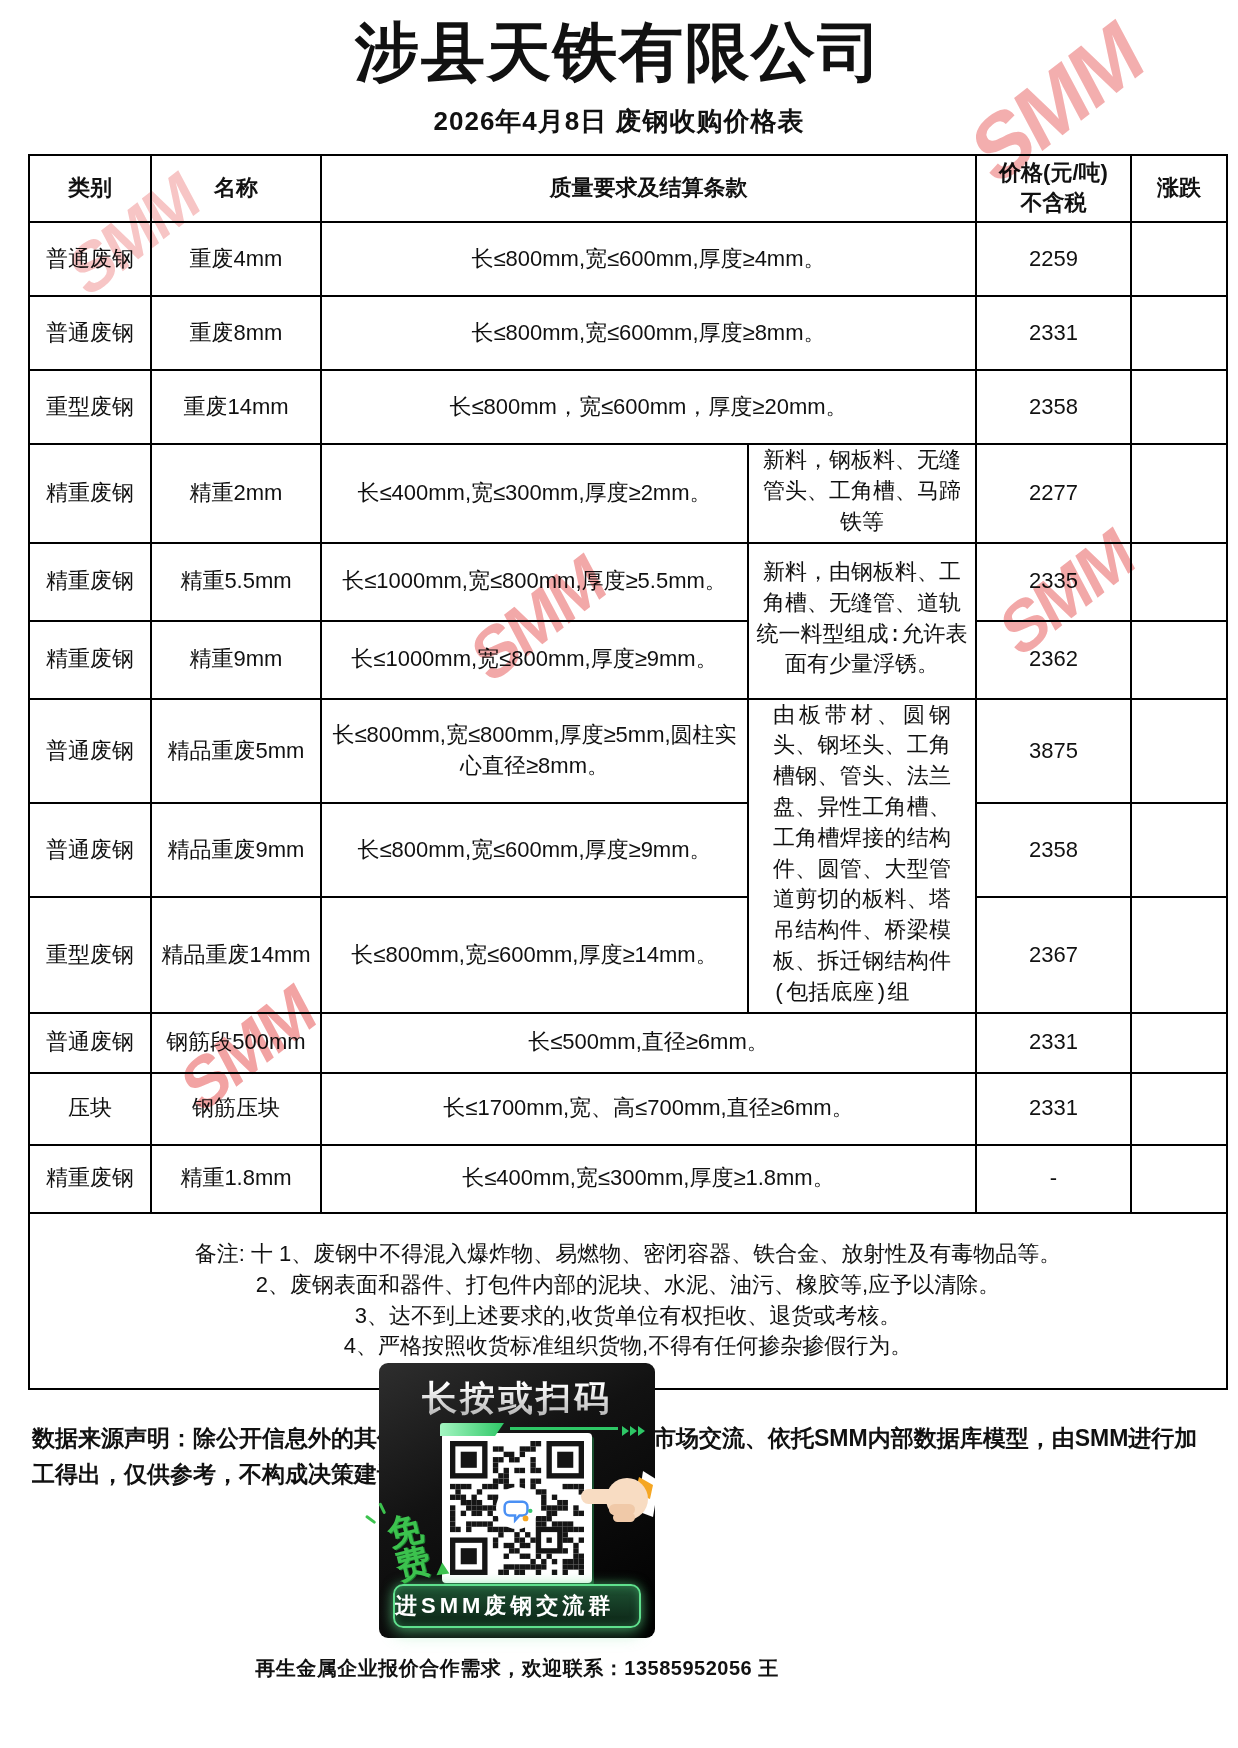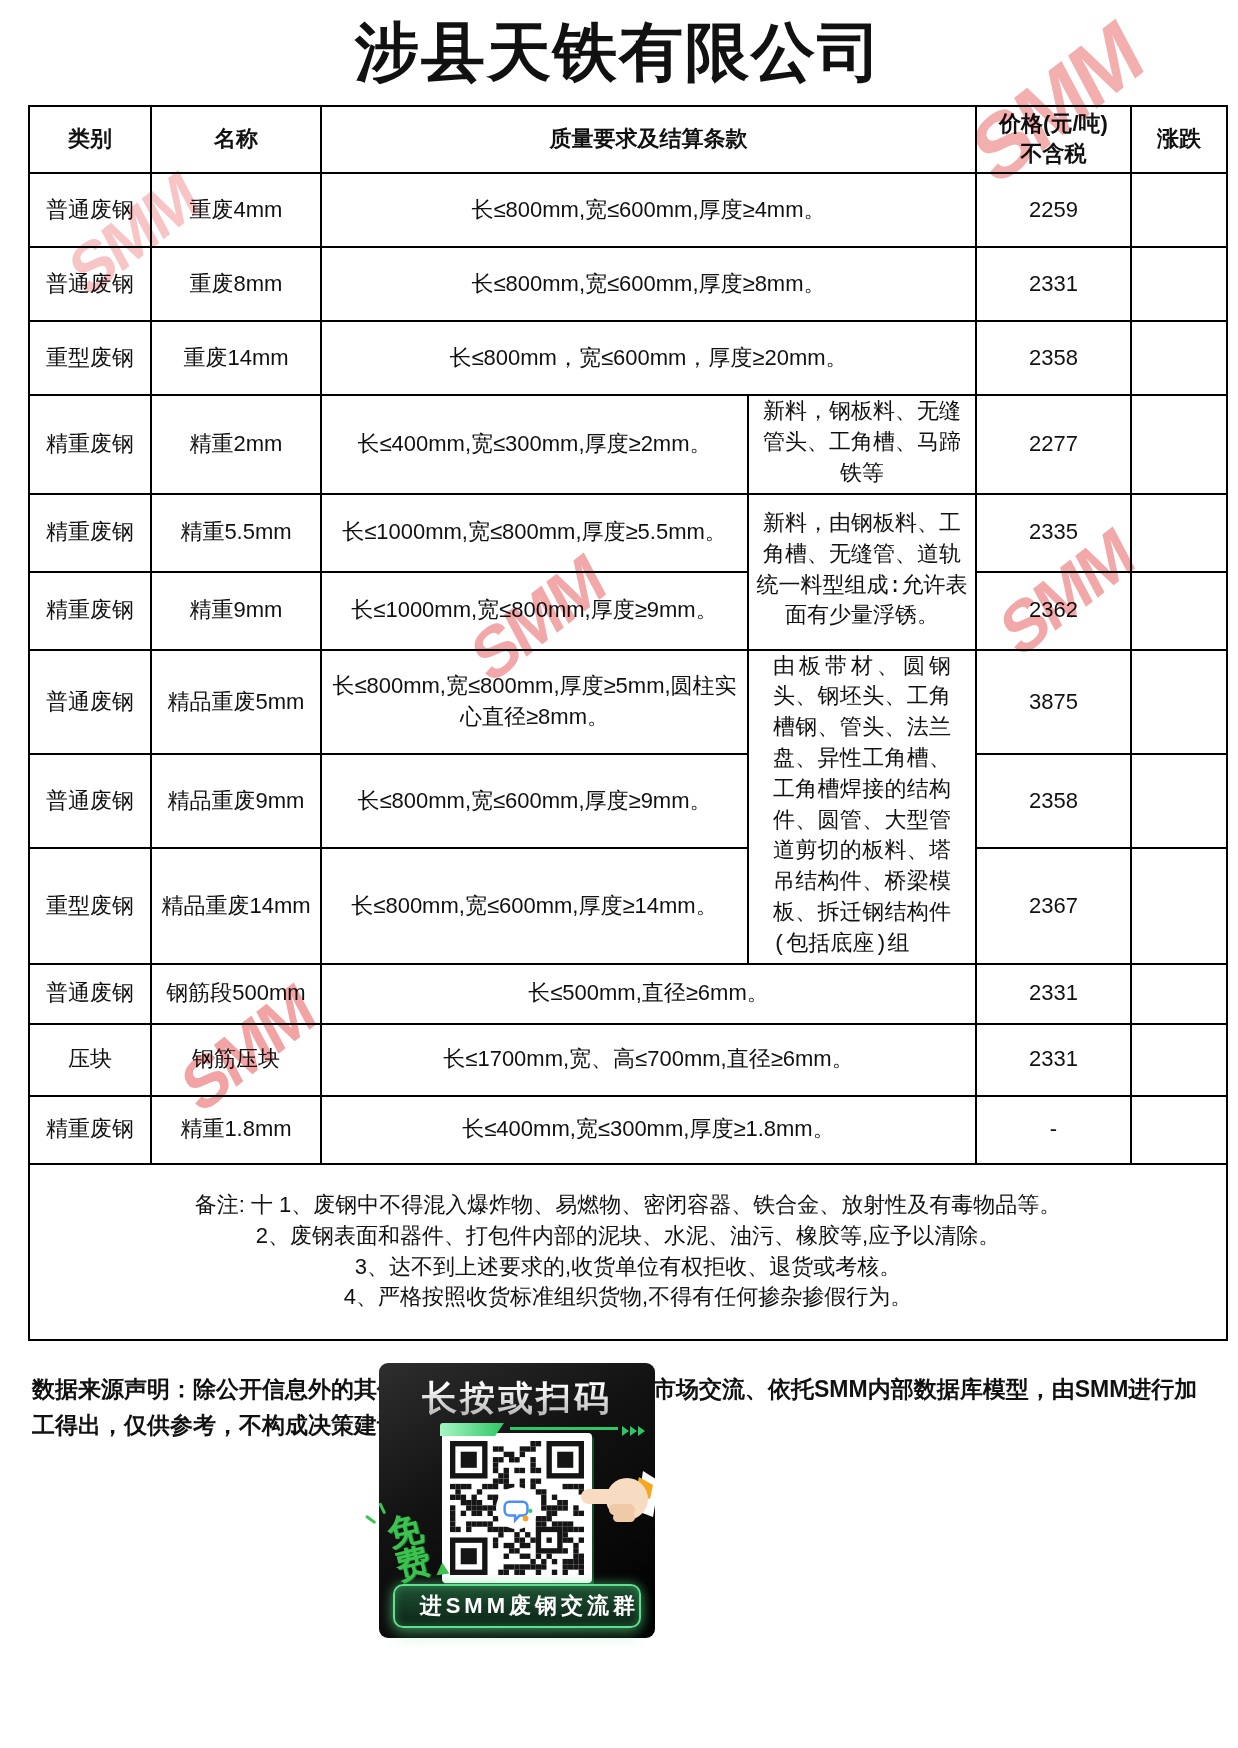--- a/index.html
+++ b/index.html
@@ -169,21 +169,21 @@
   .hand{position:absolute;right:-8px;top:92px;width:84px;height:84px;z-index:4;}
   .join-btn{
     position:absolute;left:14px;right:14px;bottom:10px;
     height:44px;
     box-sizing:border-box;
     border:2px solid #5fe08d;
     border-radius:10px;
     background:linear-gradient(180deg,#1e5233 0%,#0c2416 100%);
     color:#fff;
     font-size:22px;font-weight:700;letter-spacing:4px;
-    text-align:right;line-height:40px;
+    text-align:left;line-height:40px;
     box-shadow:0 0 12px rgba(95,224,141,.55),0 8px 16px rgba(95,224,141,.28),inset 0 0 8px rgba(95,224,141,.35);
     white-space:nowrap;
   }
   
   .footer{
     position:absolute;top:1655px;left:0;
     width:1034px;
     text-align:center;
     font-size:20px;font-weight:600;
     letter-spacing:.5px;
@@ -194,20 +194,21 @@
 
 <div class="page">
 
   <div class="wm wm1">SMM</div>
   <div class="wm wm2">SMM</div>
   <div class="wm wm3">SMM</div>
   <div class="wm wm4">SMM</div>
   <div class="wm wm5">SMM</div>
 
   <h1 class="title">涉县天铁有限公司</h1>
+  <div class="subtitle">2026年4月8日 废钢收购价格表</div>
 
   <table class="price">
     <colgroup>
       <col style="width:122px">
         <col style="width:170px">
         <col style="width:427px">
       <col style="width:228px">
         <col style="width:155px">
         <col style="width:96px">
     </colgroup>
@@ -544,14 +545,15 @@
       <path d="M60 22 L74 30 L71 44 L56 38 Z" fill="#f5a623"></path>
       <ellipse cx="48" cy="44" rx="21" ry="21" fill="#f8dcc2"></ellipse>
       <rect x="2" y="34" width="44" height="15" rx="7.5" fill="#f8dcc2"></rect>
       <rect x="30" y="49" width="26" height="11" rx="5.5" fill="#f0c9a8"></rect>
       <rect x="34" y="58" width="22" height="9" rx="4.5" fill="#f0c9a8"></rect>
     </svg>
 
     <div class="join-btn">进SMM废钢交流群</div>
   </div>
 
+  <div class="footer">再生金属企业报价合作需求，欢迎联系：13585952056 王</div>
 
 </div>
 
 </body></html>

